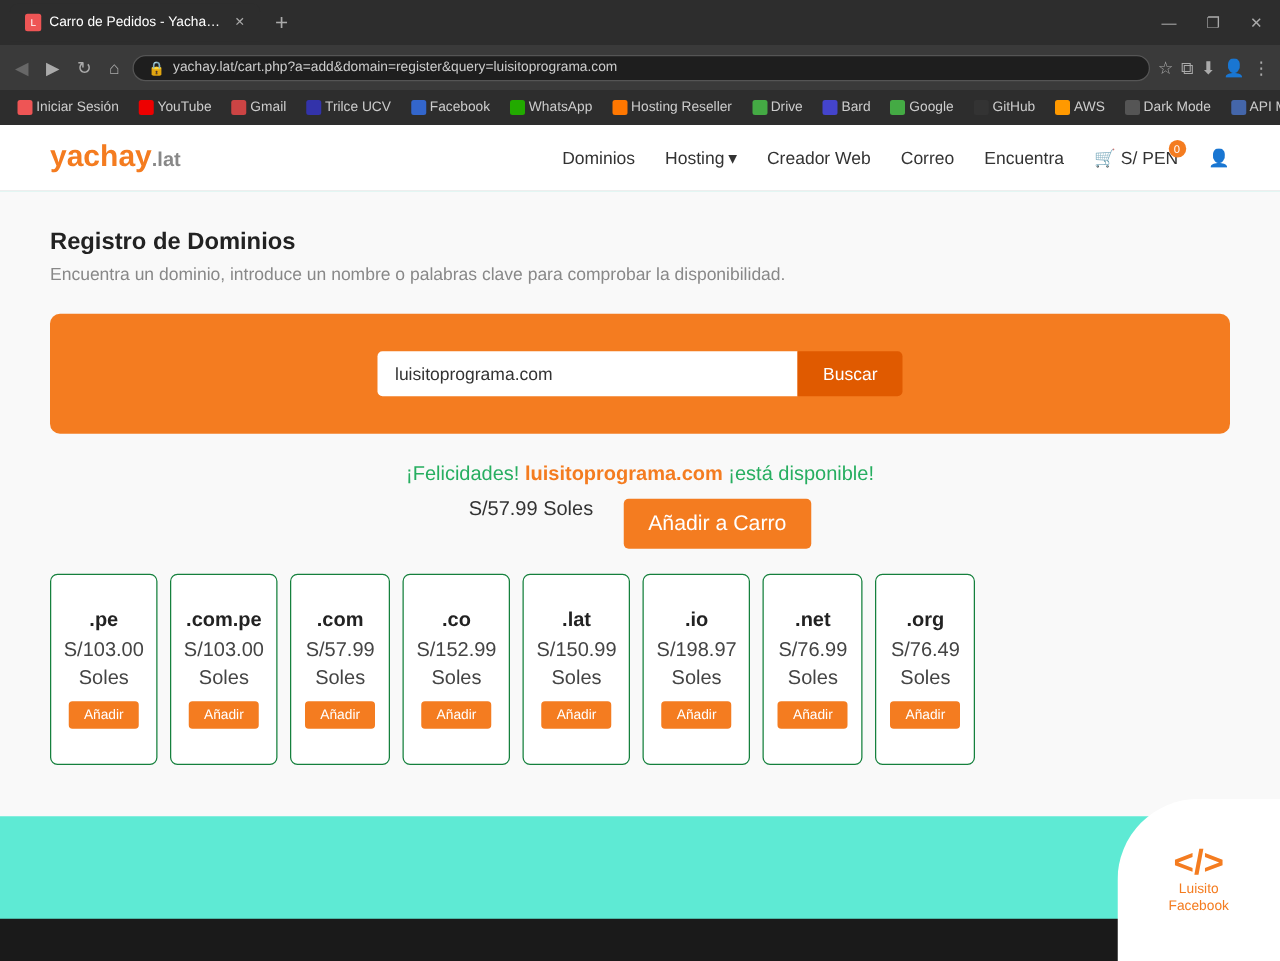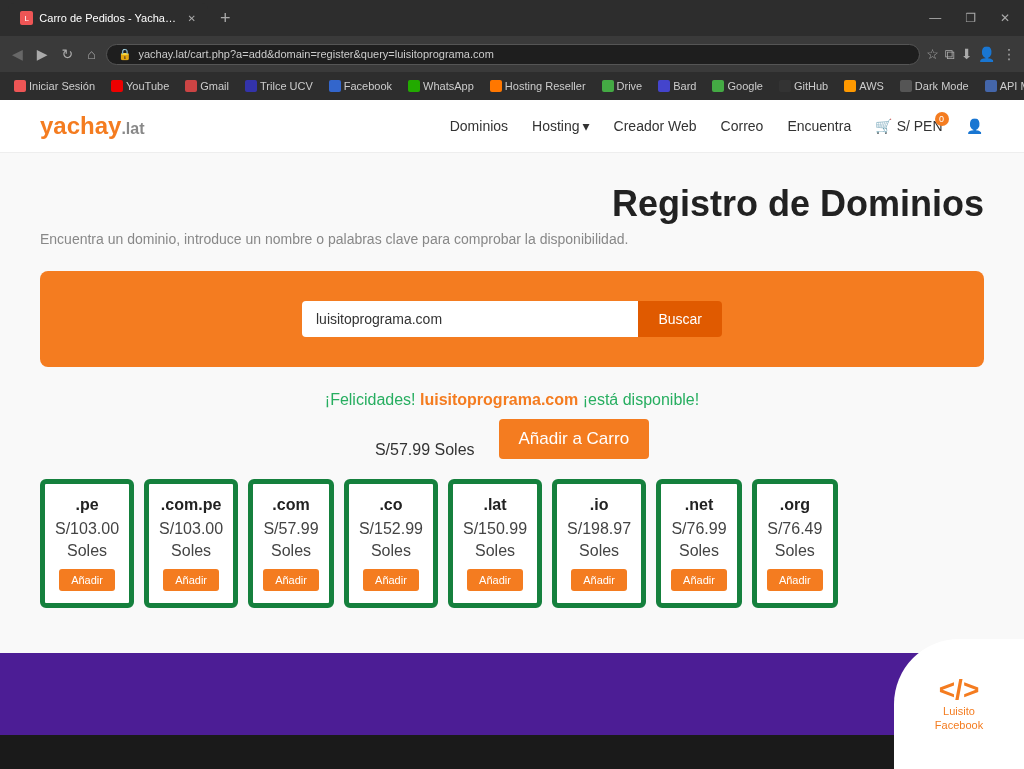--- a/index.html
+++ b/index.html
@@ -20,56 +20,56 @@
     .nav-btn.disabled { opacity: 0.4; }
     .address-bar { flex: 1; background: #1e1e1e; border: 1px solid #555; border-radius: 16px; padding: 3px 12px; color: #eee; font-size: 12px; display: flex; align-items: center; gap: 6px; }
     .address-text { font-size: 11px; color: #ccc; }
     .nav-actions { display: flex; gap: 6px; color: #aaa; font-size: 14px; }
 
     .bookmarks-bar { display: flex; align-items: center; padding: 3px 8px; height: 28px; background: #2d2d2d; gap: 4px; overflow: hidden; }
     .bookmark-item { display: flex; align-items: flex-end; gap: 3px; padding: 2px 6px; border-radius: 3px; font-size: 11px; color: #ccc; cursor: pointer; white-space: nowrap; }
     .bm-icon { width: 12px; height: 12px; border-radius: 2px; display: inline-block; }
 
     
-    .website { background: #4c1d95; width: 100%; height: calc(769px - 134px); overflow: hidden; }
+    .website { background: #5eead4; width: 100%; height: calc(769px - 134px); overflow: hidden; }
 
     
     .site-header { display: flex; align-items: center; padding: 12px 40px; border-bottom: 1px solid #eee; background: #fff; }
     .logo { margin-right: auto; }
     .logo-text { font-size: 24px; font-weight: bold; }
     .logo-yachay { color: #f47c20; }
     .logo-dot { color: #888; font-size: 16px; }
     .logo-lat { color: #888; font-size: 16px; }
     .site-nav { display: flex; align-items: center; gap: 24px; font-size: 14px; color: #333; }
     .nav-item { cursor: pointer; display: flex; align-items: center; gap: 3px; }
     .cart-btn { position: relative; display: flex; align-items: center; gap: 4px; }
     .cart-badge { position: absolute; top: -6px; right: -6px; background: #f47c20; color: white; border-radius: 50%; width: 14px; height: 14px; font-size: 9px; display: flex; align-items: center; justify-content: center; }
 
     
     .main-content { padding: 30px 40px; background: #f9f9f9; min-height: 500px; }
-    .page-title { font-size: 36px; font-weight: bold; color: #222; margin-bottom: 6px; text-align: right; }
+    .page-title { font-size: 19px; font-weight: bold; color: #222; margin-bottom: 6px; }
     .page-subtitle { font-size: 14px; color: #888; margin-bottom: 24px; }
 
     
     .search-section { background: #f47c20; border-radius: 8px; padding: 30px; margin-bottom: 24px; }
     .search-box { display: flex; max-width: 420px; margin: 0 auto; }
     .search-input { flex: 1; padding: 10px 14px; font-size: 14px; border: none; outline: none; border-radius: 4px 0 0 4px; color: #333; }
     .search-btn { background: #e05a00; color: white; border: none; padding: 10px 20px; font-size: 14px; cursor: pointer; border-radius: 0 4px 4px 0; }
 
     
     .availability-result { text-align: center; margin-bottom: 20px; }
     .avail-domain { color: #f47c20; font-weight: bold; }
     .avail-green { color: #27ae60; font-size: 16px; }
-    .price-row { display: flex; align-items: flex-end; justify-content: center; gap: 24px; margin-top: 10px; }
+    .price-row { display: flex; align-items: flex-start; justify-content: center; gap: 24px; margin-top: 10px; }
     .price-text { font-size: 16px; color: #333; }
     .add-to-cart-btn { background: #f47c20; color: white; border: none; padding: 10px 20px; font-size: 17px; cursor: pointer; border-radius: 4px; }
 
     
     .extensions-grid { display: flex; gap: 10px; flex-wrap: wrap; margin-top: 10px; }
-    .ext-card { background: white; border: 5px solid #15803d; border-radius: 6px; padding: 12px 10px; text-align: center; min-width: 80px; }
+    .ext-card { background: white; border: 1px solid #15803d; border-radius: 6px; padding: 28px 10px; text-align: center; min-width: 80px; }
     .ext-name { font-size: 16px; font-weight: bold; color: #222; margin-bottom: 4px; }
     .ext-price { font-size: 16px; color: #444; line-height: 1.4; }
     .ext-btn { background: #f47c20; color: white; border: none; padding: 5px 12px; font-size: 11px; cursor: pointer; border-radius: 3px; margin-top: 6px; }
 
     
     .watermark { position: fixed; bottom: 0; right: 0; width: 130px; height: 130px; background: white; border-radius: 50% 0 0 0; display: flex; flex-direction: column; align-items: center; justify-content: center; }
     .watermark-icon { color: #f47c20; font-size: 28px; font-weight: bold; line-height: 1; }
     .watermark-text { font-size: 11px; font-weight: normal; text-align: center; line-height: 1.3; }
     .watermark-text .l { color: #f47c20; }
     .watermark-text .p { color: #f47c20; }

